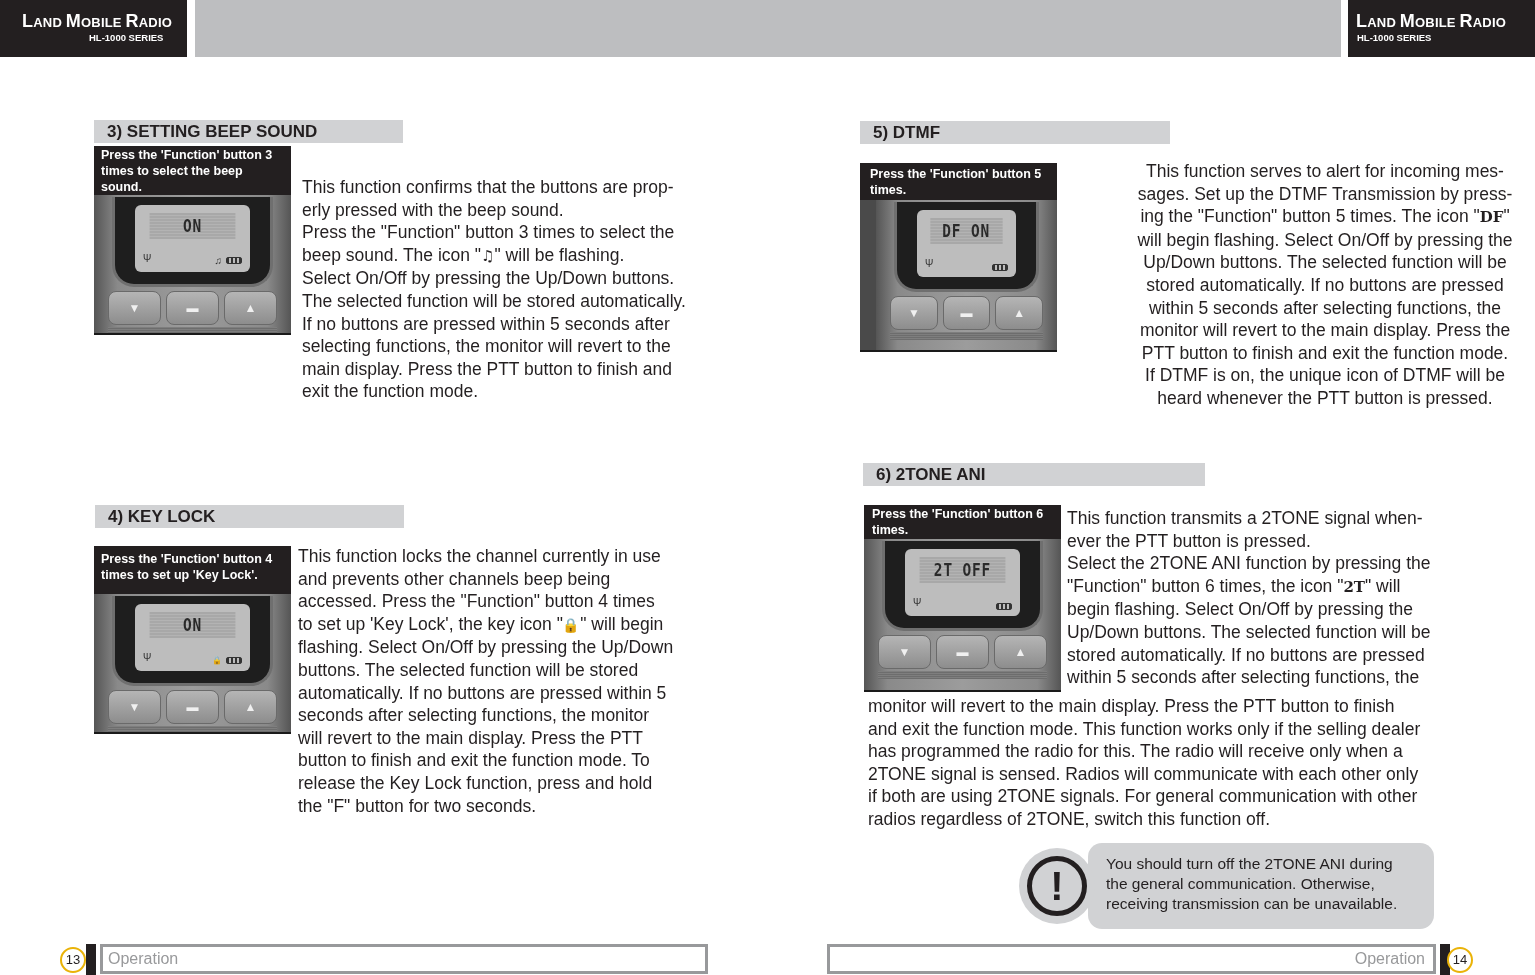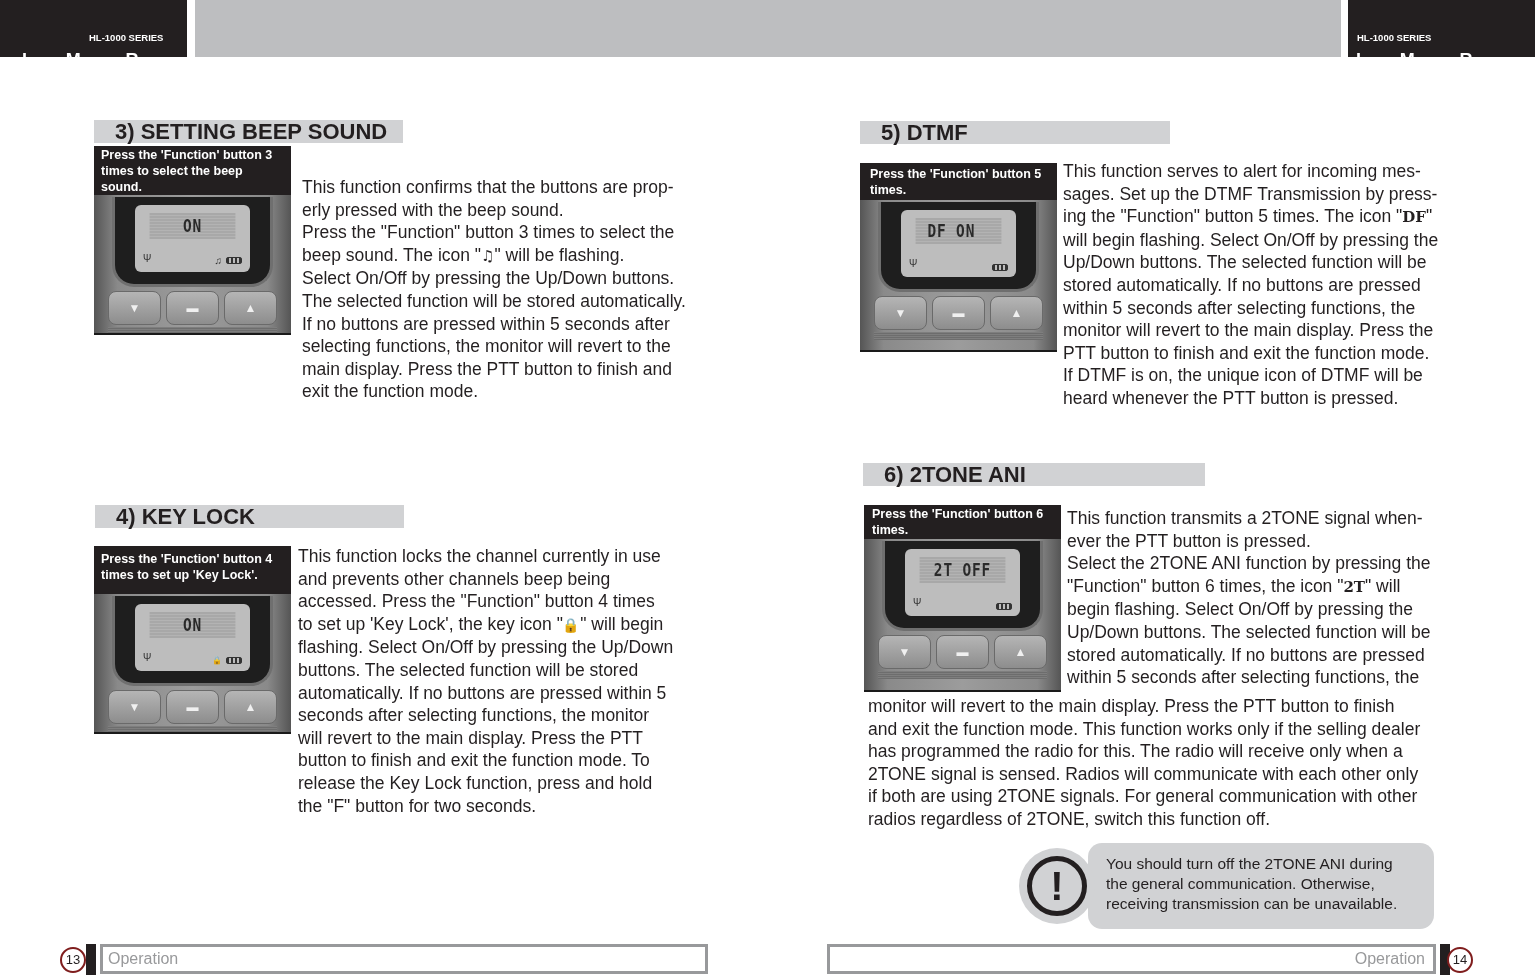--- a/index.html
+++ b/index.html
@@ -3,31 +3,31 @@
 <meta charset="utf-8">
 <style>
   * { box-sizing: border-box; margin: 0; padding: 0; }
   html, body { width: 1535px; height: 975px; background: #ffffff; overflow: hidden; }
   body { position: relative; font-family: "Liberation Sans", sans-serif; color: #231f20; }
 
   
   .brand { position: absolute; top: 0; height: 57px; background: #231f20; color: #fff; }
   .brand-left { left: 0; width: 187px; }
   .brand-right { left: 1348px; width: 187px; }
-  .brand .title { position: absolute; top: 11px; font-weight: bold; font-size: 13px; letter-spacing: 0.2px; white-space: nowrap; margin-top: 39px; }
+  .brand .title { position: absolute; top: 11px; font-weight: bold; font-size: 13px; letter-spacing: 0.2px; white-space: nowrap; }
   .brand .title .big { font-size: 18px; }
   .brand .series { position: absolute; top: 32px; font-weight: bold; font-size: 9.5px; white-space: nowrap; }
   .brand-left .title { left: 22px; }
   .brand-left .series { left: 89px; }
   .brand-right .title { left: 8px; }
   .brand-right .series { left: 9px; }
   .header-bar { position: absolute; top: 0; left: 195px; width: 1146px; height: 57px; background: #bdbec0; }
 
   
-  .sec-head { position: absolute; height: 23px; background: #d1d2d4; font-weight: bold; font-size: 22px; line-height: 23px; padding-left: 21px; color: #231f20; }
+  .sec-head { position: absolute; height: 23px; background: #d1d2d4; font-weight: bold; font-size: 17px; line-height: 23px; padding-left: 13px; color: #231f20; }
 
   
   .figure { position: absolute; width: 197px; background: #4a4a4a; overflow: hidden; border-bottom: 2px solid #1a1a1a; }
   .fig-caption { background: #231f20; color: #fff; font-weight: bold; font-size: 12.5px; line-height: 16px; padding: 1px 6px 2px 7px; }
   .radio { position: relative; height: 140px; background: linear-gradient(90deg, #555 0%, #8a8a8a 12%, #9c9c9c 50%, #8a8a8a 88%, #555 100%); }
   .radio .bezel { position: absolute; left: 18px; right: 18px; top: 2px; height: 90px; background: #1e1e1e; border-radius: 0 0 22px 22px; border: 3px solid #6f6f6f; border-top: none; }
   .radio .lcd { position: absolute; left: 20px; right: 20px; top: 8px; height: 67px; background: #bdbdbd; border-radius: 6px; }
   .radio .lcd-row { position: absolute; left: 7px; right: 7px; top: 8px; height: 26px; background: repeating-linear-gradient(0deg, #a8a8a8 0 2px, #b3b3b3 2px 3px); font-family: "DejaVu Sans Mono", monospace; font-weight: bold; font-size: 17px; line-height: 26px; text-align: center; color: #2a2a2a; letter-spacing: 1px; transform: scaleX(0.85); }
   .radio .lcd-ant { position: absolute; left: 8px; bottom: 8px; font-size: 10px; color: #333; }
   .radio .lcd-icons { position: absolute; right: 8px; bottom: 6px; font-size: 10px; color: #333; display: flex; gap: 4px; align-items: center; }
@@ -39,21 +39,21 @@
   
   .para { position: absolute; font-size: 17.5px; line-height: 22.6px; color: #231f20; }
   .glyph { font-weight: bold; font-family: "DejaVu Serif", serif; font-size: 15px; }
 
   
   .note-circle { position: absolute; left: 1019px; top: 848px; width: 76px; height: 76px; border-radius: 50%; background: #d1d2d4; }
   .note-ring { position: absolute; left: 8px; top: 8px; width: 60px; height: 60px; border-radius: 50%; border: 5px solid #231f20; background: #d1d2d4; display: flex; align-items: center; justify-content: center; font-weight: bold; font-size: 40px; color: #231f20; font-family: "Liberation Sans", sans-serif; }
   .note-box { position: absolute; left: 1088px; top: 843px; width: 346px; height: 86px; border-radius: 14px; background: #d1d2d4; padding: 11px 10px 0 18px; font-size: 15.5px; line-height: 20px; color: #231f20; }
 
   
-  .pg-num { position: absolute; top: 947px; width: 26px; height: 26px; border: 2px solid #7f1d1d; border-radius: 50%; background: #fff; font-size: 13px; line-height: 22px; text-align: center; color: #231f20; }
+  .pg-num { position: absolute; top: 947px; width: 26px; height: 26px; border: 2px solid #eab308; border-radius: 50%; background: #fff; font-size: 13px; line-height: 22px; text-align: center; color: #231f20; }
   .pg-tab { position: absolute; top: 944px; width: 10px; height: 31px; background: #231f20; }
   .footer-box { position: absolute; top: 944px; height: 30px; border: 3px solid #98999b; background: #fff; font-size: 16px; line-height: 24px; color: #98999b; }
 </style>
 </head>
 <body>
 
 <div class="brand brand-left">
   <div class="title"><span class="big">L</span><span>AND </span><span class="big">M</span><span>OBILE </span><span class="big">R</span><span>ADIO</span></div>
   <div class="series">HL-1000 SERIES</div>
 </div>
@@ -131,39 +131,39 @@
   <div>seconds after selecting functions, the monitor</div>
   <div>will revert to the main display. Press the PTT</div>
   <div>button to finish and exit the function mode. To</div>
   <div>release the Key Lock function, press and hold</div>
   <div>the "F" button for two seconds.</div>
 </div>
 
 <div class="sec-head" style="left:860px; top:121px; width:310px;">5) DTMF</div>
 <div class="figure" style="left:860px; top:163px; height:189px;">
   <div class="fig-caption" style="height:37px; padding-top:3px; padding-left:10px;">Press the 'Function' button 5 times.</div>
-  <div class="radio" style="height:150px;">
+  <div class="radio" style="height:150px;margin-left:16px;">
     <div class="bezel">
         <div class="lcd">
       <div class="lcd-row" style="text-align:left; padding-left:14px;">DF ON</div>
       <span class="lcd-ant">Ψ</span>
       <span class="lcd-icons">
             <span class="battery"></span>
           </span>
     </div>
       </div>
     <div class="keys">
       <div class="key">▼</div>
       <div class="key">▬</div>
       <div class="key">▲</div>
     </div>
     <div class="grill"></div>
   </div>
 </div>
-<div class="para" style="left:1063px; top:160px; width:420px;">
+<div class="para" style="left:1115px; top:160px; width:420px;text-align:center;">
   <div>This function serves to alert for incoming mes-</div>
   <div>sages. Set up the DTMF Transmission by press-</div>
   <div><span>ing the "Function" button 5 times. The icon "</span><span class="glyph">DF</span><span>"</span></div>
   <div>will begin flashing. Select On/Off by pressing the</div>
   <div>Up/Down buttons. The selected function will be</div>
   <div>stored automatically. If no buttons are pressed</div>
   <div>within 5 seconds after selecting functions, the</div>
   <div>monitor will revert to the main display. Press the</div>
   <div>PTT button to finish and exit the function mode.</div>
   <div>If DTMF is on, the unique icon of DTMF will be</div>

